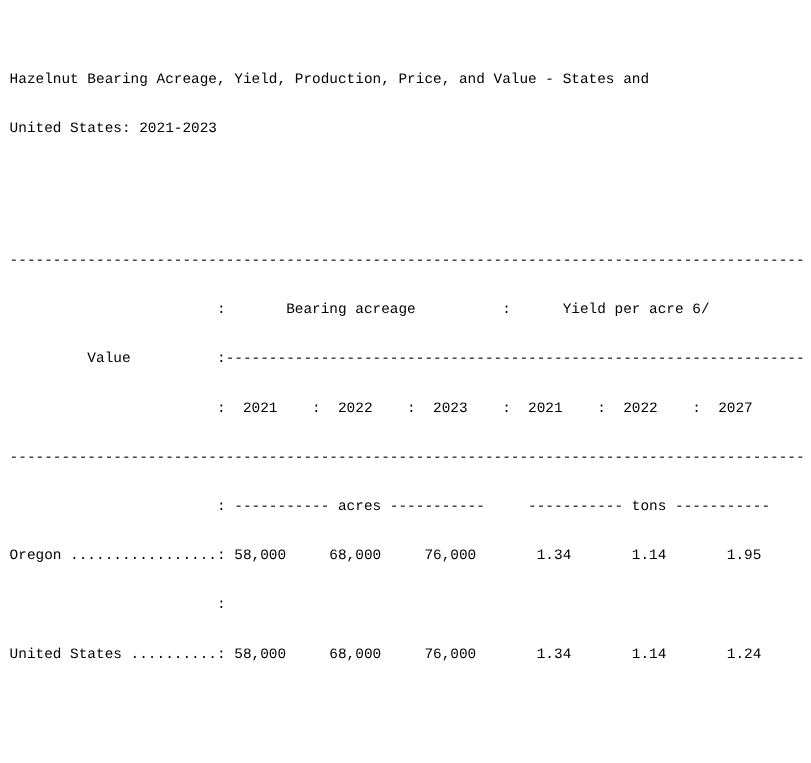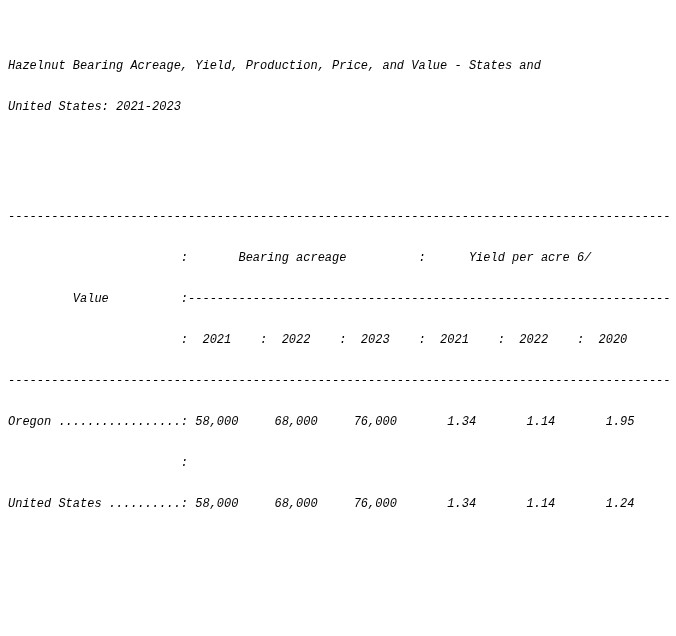--- a/index.html
+++ b/index.html
@@ -8,37 +8,38 @@
     background: #ffffff;
   }
   .report {
     font-family: "Liberation Mono", "DejaVu Sans Mono", monospace;
     font-size: 12px;
     line-height: 13.7px;
     color: #000000;
     white-space: pre;
     padding: 5px 0 0 8px;
   }
-  .line { min-height: 13.7px; white-space: pre; font-style: italic; }
+  .line { min-height: 13.7px; white-space: pre; }
 </style>
 </head>
 <body>
 
 <div class="report">
   <div>
     <div class="line">Hazelnut Bearing Acreage, Yield, Production, Price, and Value - States and</div>
     <div class="line">United States: 2021-2023</div>
   </div>
 
   <div>
     <div class="line">--------------------------------------------------------------------------------------------</div>
     <div class="line">                        :       Bearing acreage          :      Yield per acre 6/</div>
     <div class="line">         Value          :-------------------------------------------------------------------</div>
-    <div class="line">                        :  2021    :  2022    :  2023    :  2021    :  2022    :  2020</div>
+    <div class="line">                        :  2021    :  2022    :  2023    :  2021    :  2022    :  2027</div>
     <div class="line">--------------------------------------------------------------------------------------------</div>
+    <div class="line">                        : ----------- acres -----------     ----------- tons -----------</div>
     <div class="line">Oregon .................: 58,000     68,000     76,000       1.34       1.14       1.95</div>
     <div class="line">                        :</div>
     <div class="line">United States ..........: 58,000     68,000     76,000       1.34       1.14       1.24</div>
     <div class="line"></div>
   </div>
 
   
 
   
 

